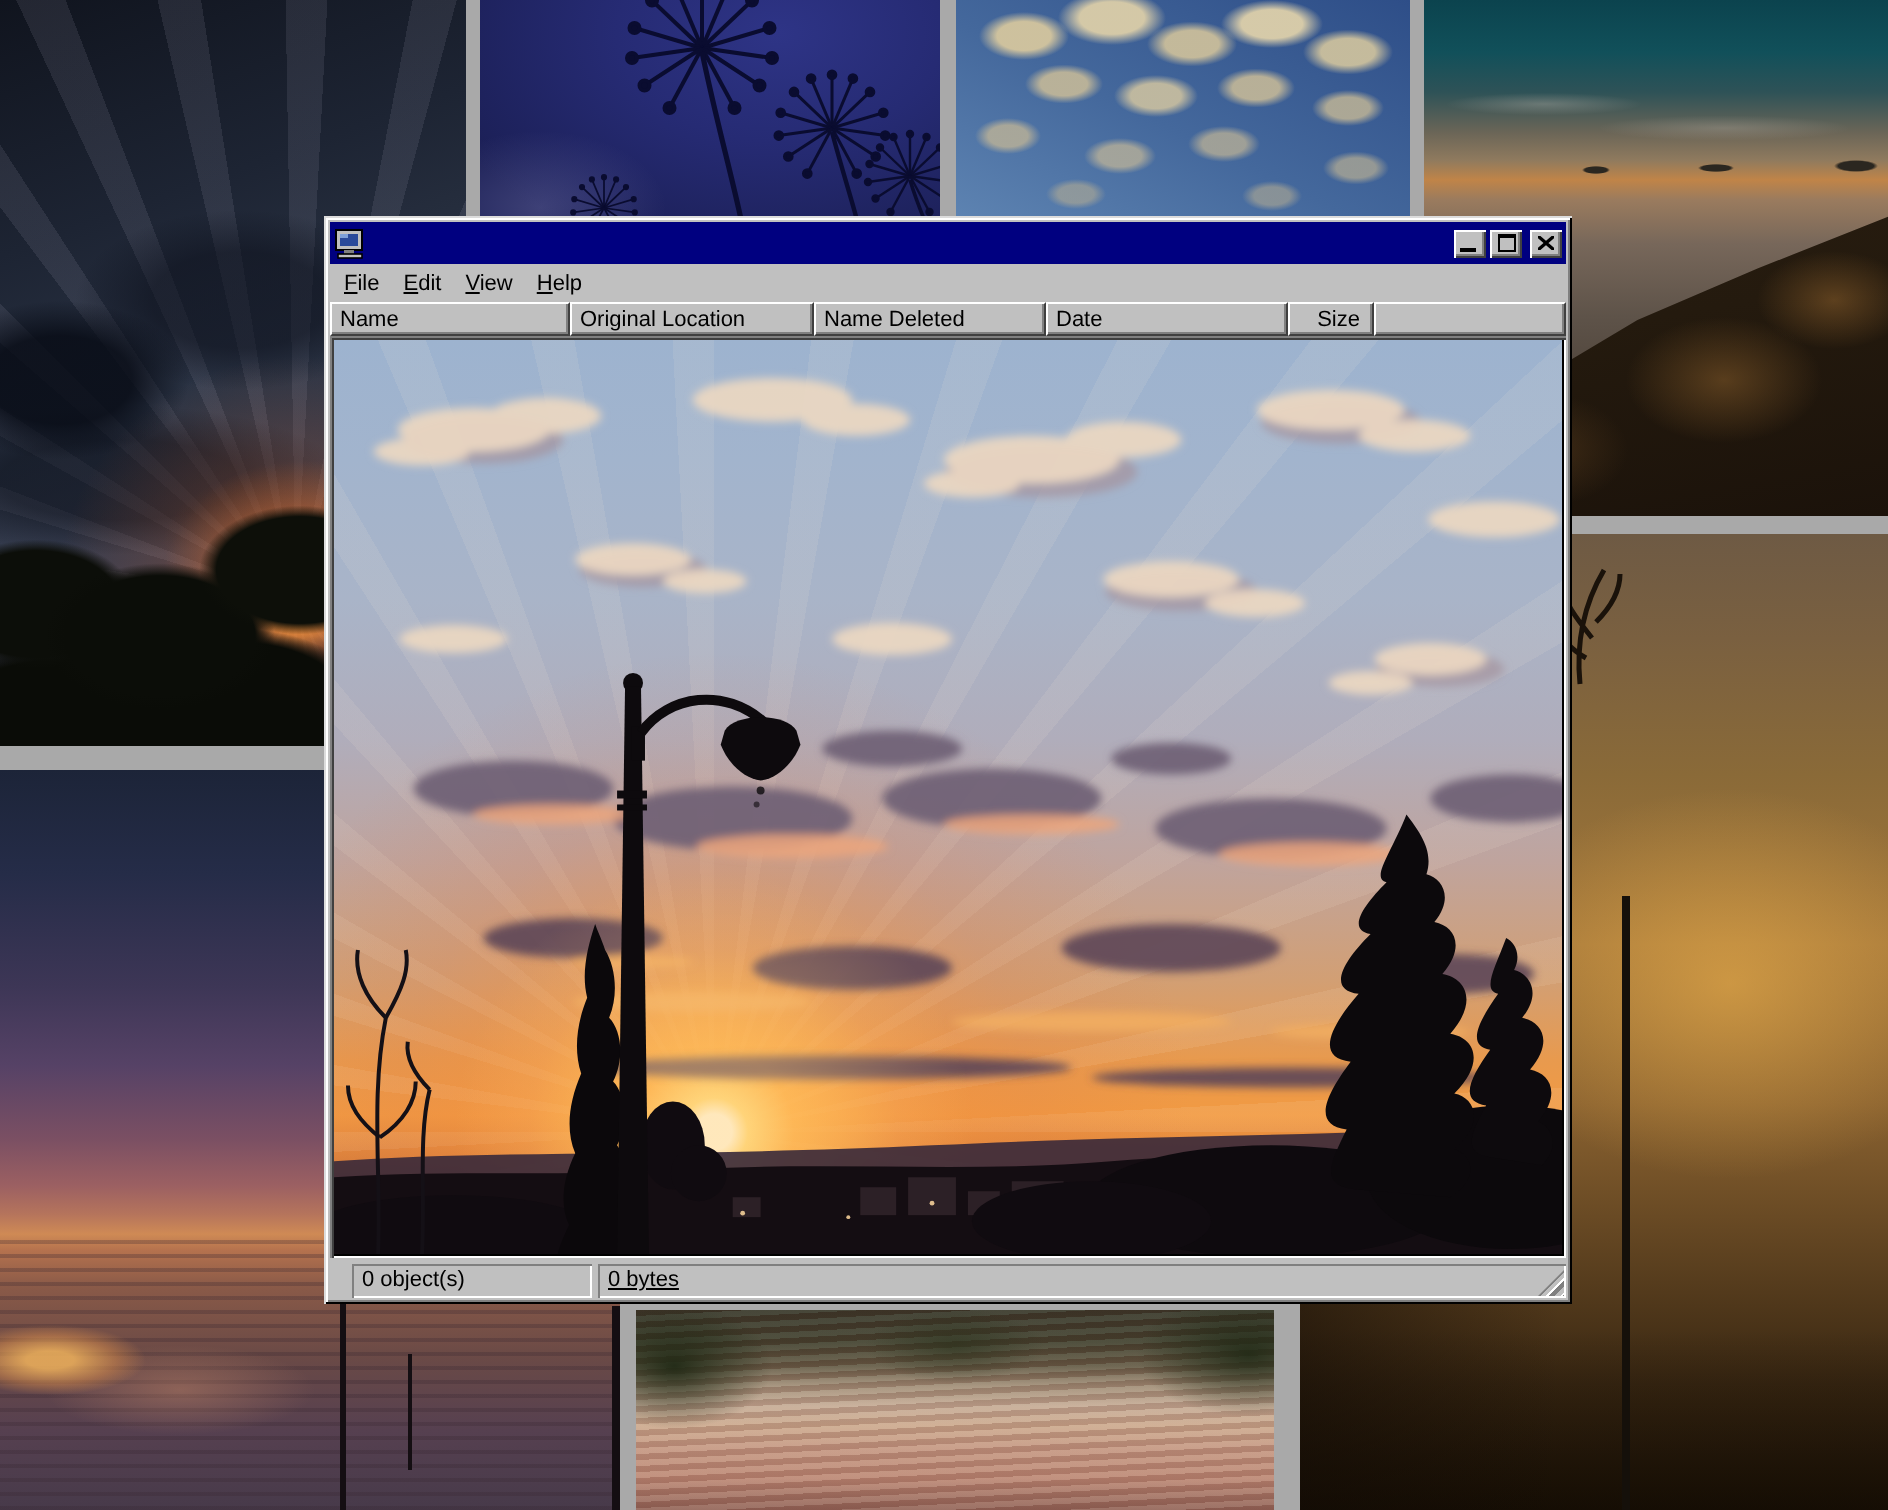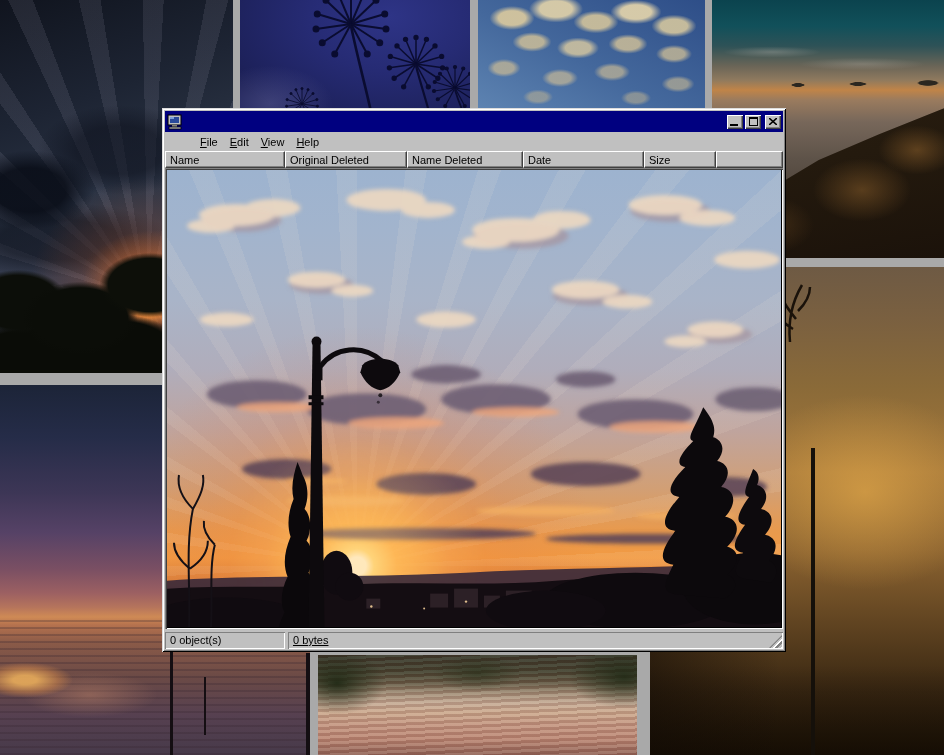--- a/index.html
+++ b/index.html
@@ -109,47 +109,47 @@
   #titlebar{height:21px;background:#000080;display:flex;align-items:center;padding:0 2px;}
   #title-icon{width:16px;height:16px;margin-right:3px;flex:0 0 auto;}
   #title-text{color:#fff;font-size:11px;font-weight:bold;flex:1 1 auto;white-space:nowrap;overflow:hidden;}
   .tb-btn{width:16px;height:14px;background:#c0c0c0;margin-left:2px;flex:0 0 auto;
     box-shadow:inset 1px 1px 0 #fff,inset -1px -1px 0 #404040,inset -2px -2px 0 #808080;
     display:flex;align-items:center;justify-content:center;position:relative;}
   #btn-close{margin-left:4px;}
   .g-min{width:8px;height:2px;background:#000;position:absolute;left:3px;bottom:3px;}
   .g-max{width:9px;height:9px;border:1px solid #000;border-top-width:2px;}
 
-  #menubar{height:19px;display:flex;align-items:center;padding-left:1px;margin-left:28px;}
+  #menubar{height:19px;display:flex;align-items:center;padding-left:1px;}
   .menu-item{font-size:11px;color:#000;padding:2px 6px;}
   .accel{text-decoration:underline;}
 
   #headerrow{height:17px;display:flex;background:#c0c0c0;}
   .col{height:17px;font-size:11px;color:#000;padding:2px 4px 0 4px;white-space:nowrap;overflow:hidden;
     border-top:1px solid #fff;border-left:1px solid #fff;border-right:1px solid #404040;border-bottom:1px solid #404040;
     box-shadow:inset -1px -1px 0 #808080;}
   .c0{width:120px;}.c1{width:122px;}.c2{width:116px;}.c3{width:121px;}
-  .c4{width:72px;padding-right:6px;}.c5{flex:1 1 auto;}
+  .c4{width:43px;text-align:right;padding-right:6px;}.c5{flex:1 1 auto;}
 
   #viewport{height:461px;position:relative;background:#000;
     box-shadow:inset 1px 1px 0 #808080,inset 2px 2px 0 #404040,inset -1px -1px 0 #fff;}
   #scene{position:absolute;inset:2px;overflow:hidden;
     background:linear-gradient(180deg,#9db3cf 0px,#a2b4cd 60px,#a9b4c8 130px,#b0adbb 200px,#bfa49e 260px,#d29f74 320px,#e89a4e 360px,#f29a42 388px,#d97f3a 412px,#a05a32 432px,#6e4138 452px,#4a2f38 461px);}
   #scene .rays{position:absolute;inset:0;opacity:.8;
     background:repeating-conic-gradient(from 0deg at 190px 396px,rgba(255,240,220,0) 0deg 7deg,rgba(255,238,216,.12) 7deg 10deg);}
   #scene .sunglow{position:absolute;inset:0;
     background:radial-gradient(circle at 190px 396px,#fff8e2 0 9px,#ffd877 17px,rgba(255,172,62,.85) 40px,rgba(242,142,62,.45) 92px,rgba(222,122,72,.18) 160px,rgba(222,122,72,0) 240px);}
   #scene .glow2{position:absolute;inset:0;
     background:radial-gradient(circle at 190px 396px,rgba(255,205,125,.38) 0 40px,rgba(255,205,125,0) 130px);}
   #scene svg{position:absolute;inset:0;}
 
   #statusbar{height:20px;display:flex;gap:3px;padding-top:3px;position:relative;}
   .spanel{height:17px;font-size:11px;color:#000;padding:2px 0 0 5px;
     box-shadow:inset 1px 1px 0 #808080,inset -1px -1px 0 #fff;}
-  #sp1{width:120px;}
+  #sp1{width:120px;margin-left:11px;}
   #sp2{flex:1 1 auto;text-decoration:underline;}
   #grip{position:absolute;right:1px;bottom:1px;width:13px;height:13px;
     clip-path:polygon(100% 0,100% 100%,0 100%);
     background:repeating-linear-gradient(135deg,#c0c0c0 0 2px,#fff 2px 3px,#808080 3px 5px);}
 </style>
 </head>
 <body>
 
 <div id="desktop">
 
@@ -257,21 +257,21 @@
 
     <div id="menubar">
       <div class="menu-item"><span class="accel">F</span><span>ile</span></div>
       <div class="menu-item"><span class="accel">E</span><span>dit</span></div>
       <div class="menu-item"><span class="accel">V</span><span>iew</span></div>
       <div class="menu-item"><span class="accel">H</span><span>elp</span></div>
     </div>
 
     <div id="headerrow">
       <div class="col c0">Name</div>
-      <div class="col c1">Original Deleted</div>
+      <div class="col c1">Original Location</div>
       <div class="col c2">Name Deleted</div>
       <div class="col c3">Date</div>
       <div class="col c4">Size</div>
       <div class="col c5"></div>
     </div>
 
     <div id="viewport">
       <div id="scene">
         <div class="rays"></div>
         <div class="sunglow"></div>

